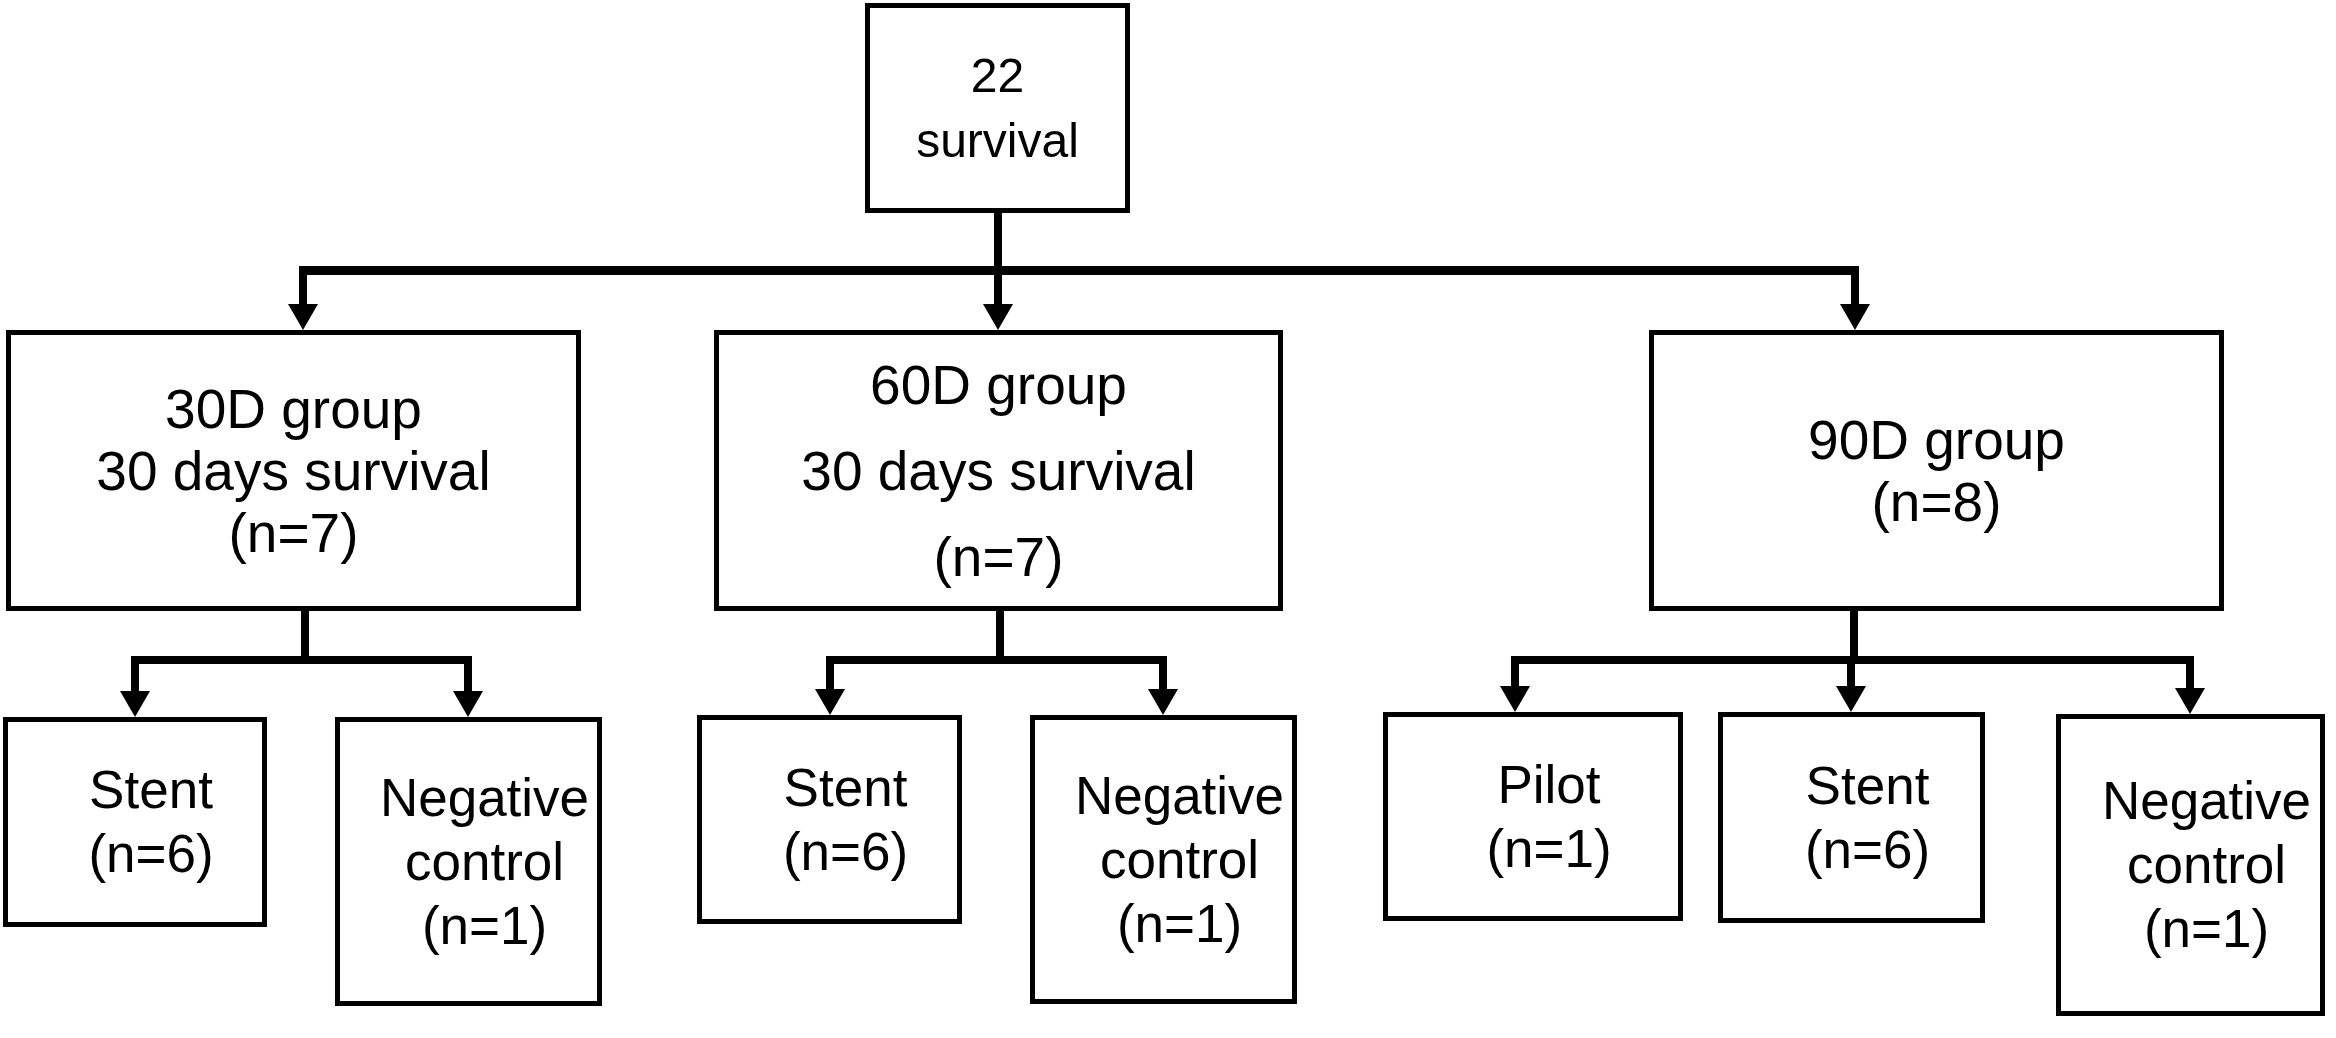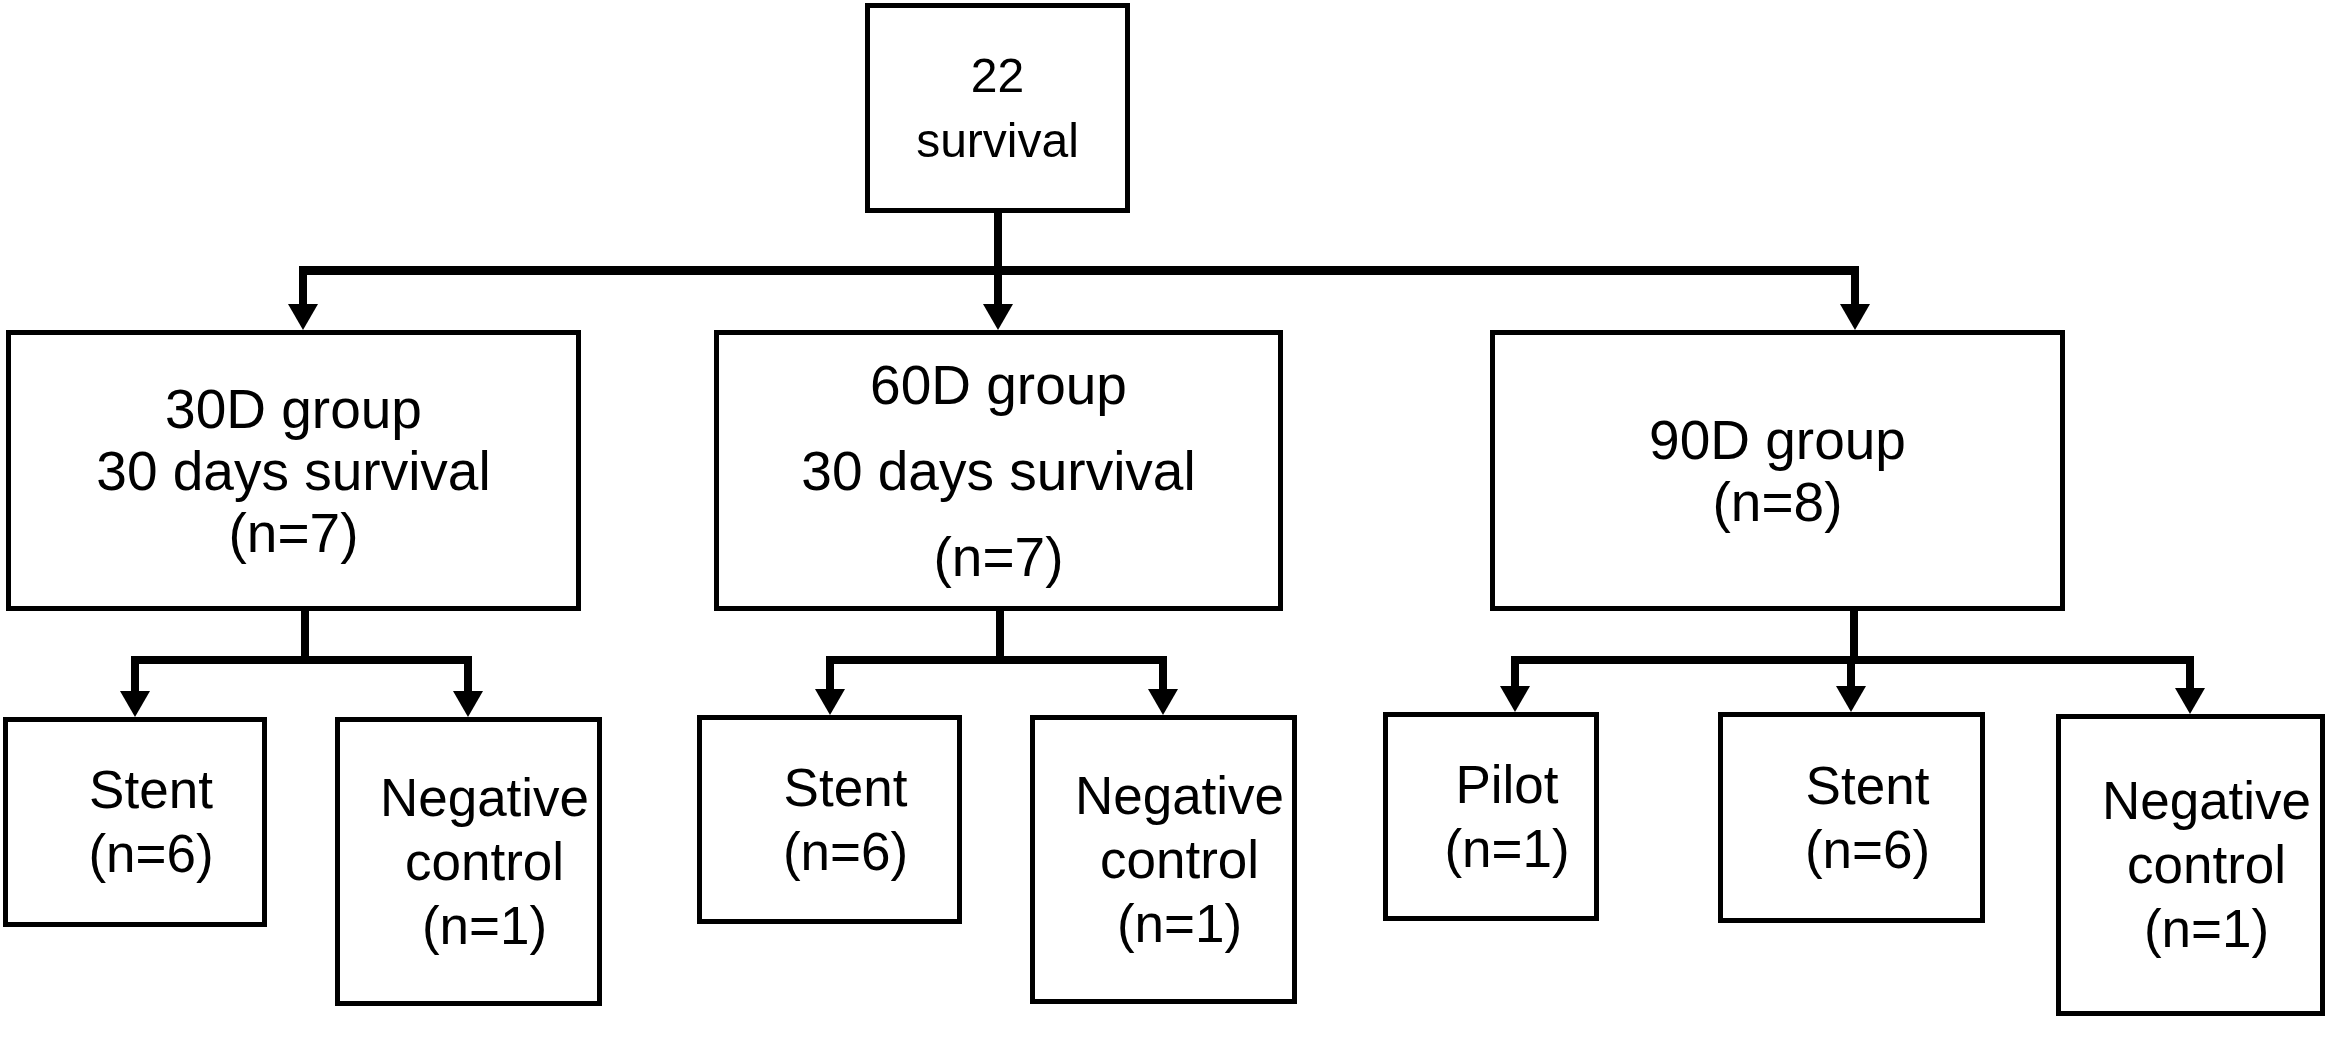--- a/index.html
+++ b/index.html
@@ -71,21 +71,21 @@
     <span class="ln">30 days survival</span>
     <span class="ln">(n=7)</span>
   </div>
 
   <div class="box lvl-group" style="left:714px; top:330px; width:569px; height:281px;gap:24px;">
     <span class="ln">60D group</span>
     <span class="ln">30 days survival</span>
     <span class="ln">(n=7)</span>
   </div>
 
-  <div class="box lvl-group" style="left:1490px; top:330px; width:575px; height:281px;text-align:right;">
+  <div class="box lvl-group" style="left:1649px; top:330px; width:575px; height:281px;text-align:right;">
     <span class="ln">90D group</span>
     <span class="ln">(n=8)</span>
   </div>
 
   <div class="vline" style="left:301px; top:608px; width:8px; height:56px;"></div>
   <div class="hline" style="left:131px; top:656px; width:341px; height:8px;"></div>
   <div class="vline" style="left:131px; top:656px; width:8px; height:40px;"></div>
   <div class="arrow-head" style="left:120px; top:691px;"></div>
   <div class="vline" style="left:464px; top:656px; width:8px; height:40px;"></div>
   <div class="arrow-head" style="left:453px; top:691px;"></div>
@@ -121,21 +121,21 @@
     <span class="ln">Stent</span>
     <span class="ln">(n=6)</span>
   </div>
 
   <div class="box lvl-leaf" style="left:1030px; top:715px; width:267px; height:289px;">
     <span class="ln">Negative</span>
     <span class="ln">control</span>
     <span class="ln">(n=1)</span>
   </div>
 
-  <div class="box lvl-leaf" style="left:1383px; top:712px; width:216px; height:209px;">
+  <div class="box lvl-leaf" style="left:1383px; top:712px; width:300px; height:209px;">
     <span class="ln">Pilot</span>
     <span class="ln">(n=1)</span>
   </div>
 
   <div class="box lvl-leaf" style="left:1718px; top:712px; width:267px; height:211px;">
     <span class="ln">Stent</span>
     <span class="ln">(n=6)</span>
   </div>
 
   <div class="box lvl-leaf" style="left:2056px; top:714px; width:269px; height:302px;">

